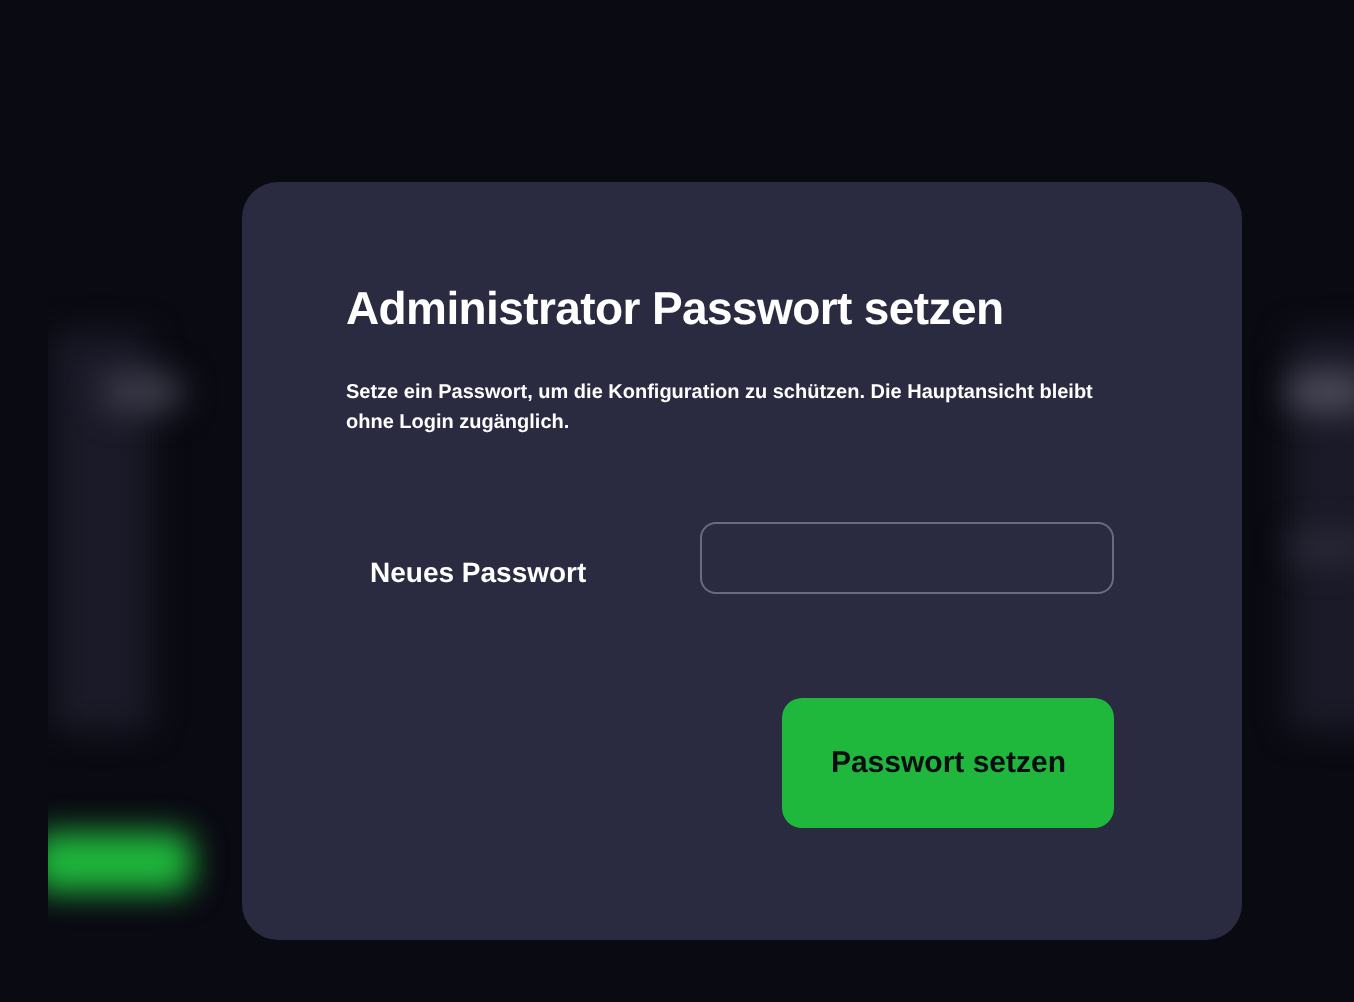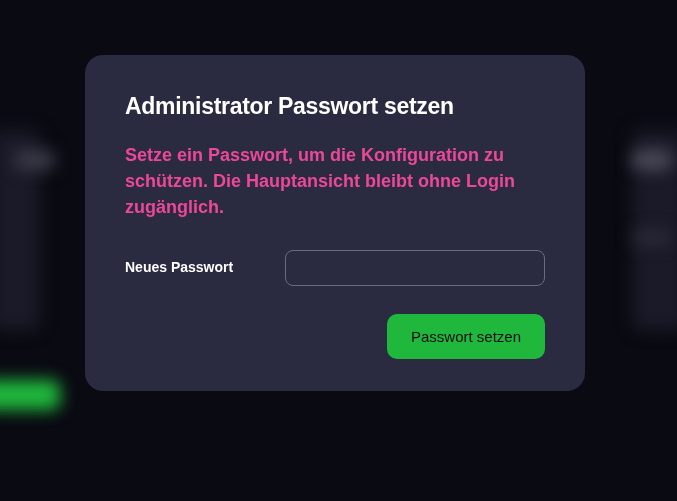--- a/index.html
+++ b/index.html
@@ -1,16 +1,16 @@
 <!DOCTYPE html>
 <html><head>
   <meta charset="utf-8">
   <style>
     * {
-      margin: 0;
+      margin: 12px;
       padding: 0;
       box-sizing: border-box;
     }
     
     body {
       width: 677px;
       height: 501px;
       background: #0a0a12;
       font-family: -apple-system, BlinkMacSystemFont, 'Segoe UI', Arial, sans-serif;
       position: relative;
@@ -85,30 +85,30 @@
     
     .modal-title {
       color: #ffffff;
       font-size: 23px;
       font-weight: 800;
       margin-bottom: 22px;
       letter-spacing: -0.3px;
     }
     
     .modal-description {
-      color: #ec4899;
-      font-size: 18px;
+      color: #ffffff;
+      font-size: 10px;
       font-weight: 600;
       line-height: 1.45;
       margin-bottom: 30px;
     }
     
     .form-row {
       display: flex;
-      align-items: flex-start;
+      align-items: flex-end;
       margin-bottom: 22px;
     }
     
     .form-label {
       width: 160px;
       color: #ffffff;
       font-size: 14px;
       font-weight: 600;
       padding-top: 8px;
       line-height: 1.4;
@@ -130,23 +130,23 @@
       display: flex;
       justify-content: flex-end;
       margin-top: 28px;
     }
     
     .submit-button {
       background: #1fb83c;
       color: #0c0c14;
       border: none;
       border-radius: 10px;
-      padding: 14px 24px;
+      padding: 24px 24px;
       font-size: 15px;
-      font-weight: 400;
+      font-weight: 700;
       cursor: pointer;
     }
   </style>
 </head>
 <body>
 
 <div class="bg-blur bg-card-left"></div>
 <div class="bg-blur bg-card-left-label"></div>
 <div class="bg-blur bg-green-left"></div>
 <div class="bg-blur bg-card-right"></div>

